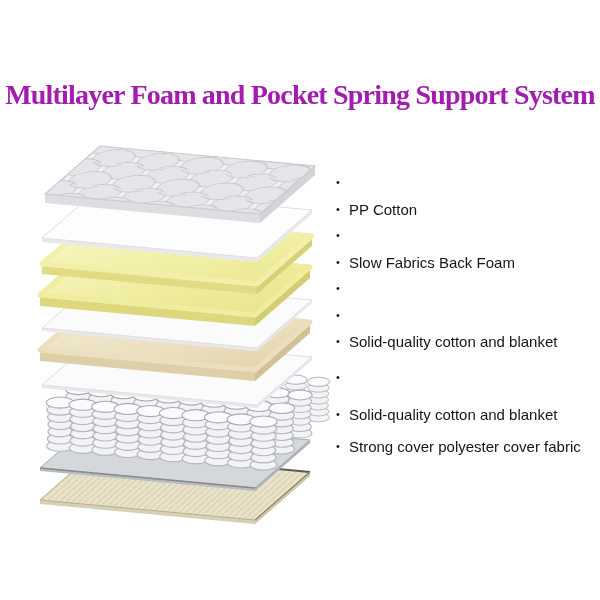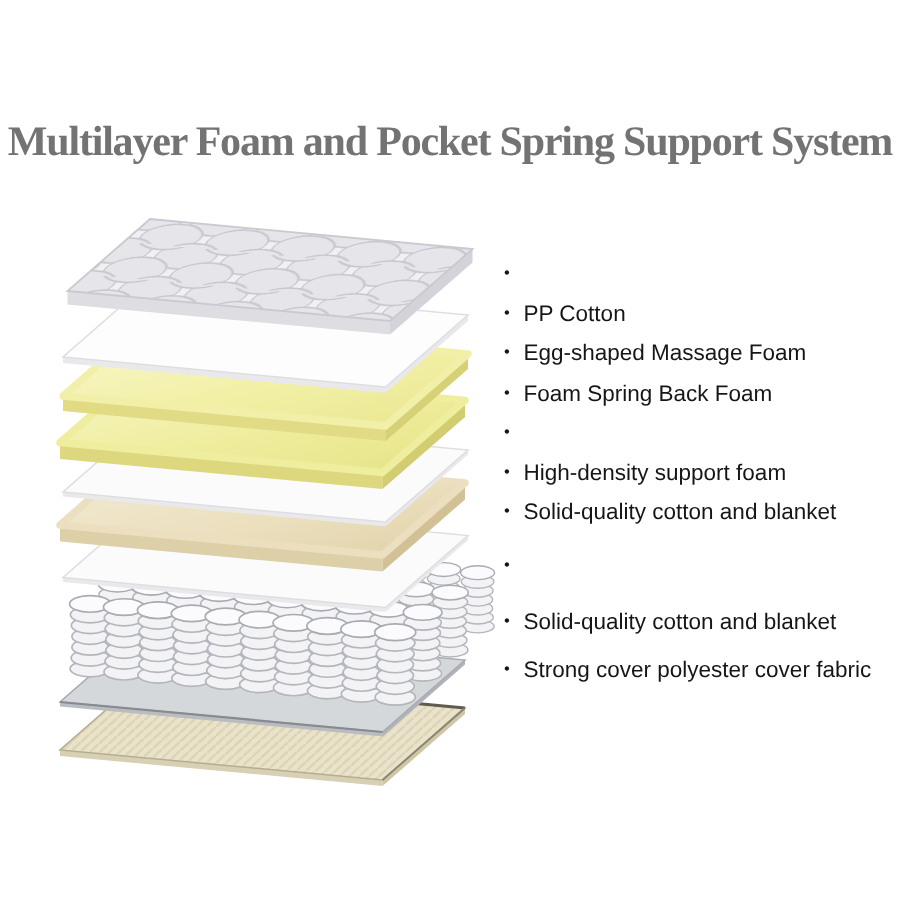--- a/index.html
+++ b/index.html
@@ -5,21 +5,21 @@
   html,body{margin:0;padding:0;background:#ffffff;}
   body{
     width:600px;height:600px;position:relative;overflow:hidden;
     font-family:"Liberation Sans",sans-serif;
   }
   .page-title{
     position:absolute;top:79px;left:0;right:0;margin:0;
     text-align:center;white-space:nowrap;
     font-family:"Liberation Serif","DejaVu Serif",serif;
     font-weight:700;font-size:28px;line-height:1.15;
-    letter-spacing:-0.8px;color:#737373;
+    letter-spacing:-0.8px;color:#a21caf;
   }
   .diagram-svg{position:absolute;left:0;top:130px;width:340px;height:400px;}
   ul.features{
     position:absolute;left:336px;top:174px;margin:0;padding:0;list-style:none;
     color:#161616;font-size:15px;line-height:17px;
   }
   ul.features li{display:flex;margin-bottom:9.5px;}
   ul.features li .b{
     flex:none;width:13px;font-size:11px;line-height:17px;color:#161616;
   }
@@ -189,32 +189,30 @@
 <ul class="features">
   <li>
       <span class="b">•</span>
     </li>
   <li>
       <span class="b">•</span>
       <span>PP Cotton</span>
     </li>
   <li>
       <span class="b">•</span>
-      <span>Egg-shaped Massage Foam</span>
-    </li>
-  <li>
-      <span class="b">•</span>
-      <span>Foam Spring Back Foam</span>
-    </li>
-  <li>
-      <span class="b">•</span>
-    </li>
-  <li>
-      <span class="b">•</span>
-      <span>High-density support foam</span>
+    </li>
+  <li>
+      <span class="b">•</span>
+      <span>Slow Fabrics Back Foam</span>
+    </li>
+  <li>
+      <span class="b">•</span>
+    </li>
+  <li>
+      <span class="b">•</span>
     </li>
   <li>
       <span class="b">•</span>
       <span>Solid-quality cotton and blanket</span>
     </li>
   <li class="g1">
       <span class="b">•</span>
     </li>
   <li class="g2">
       <span class="b">•</span>

